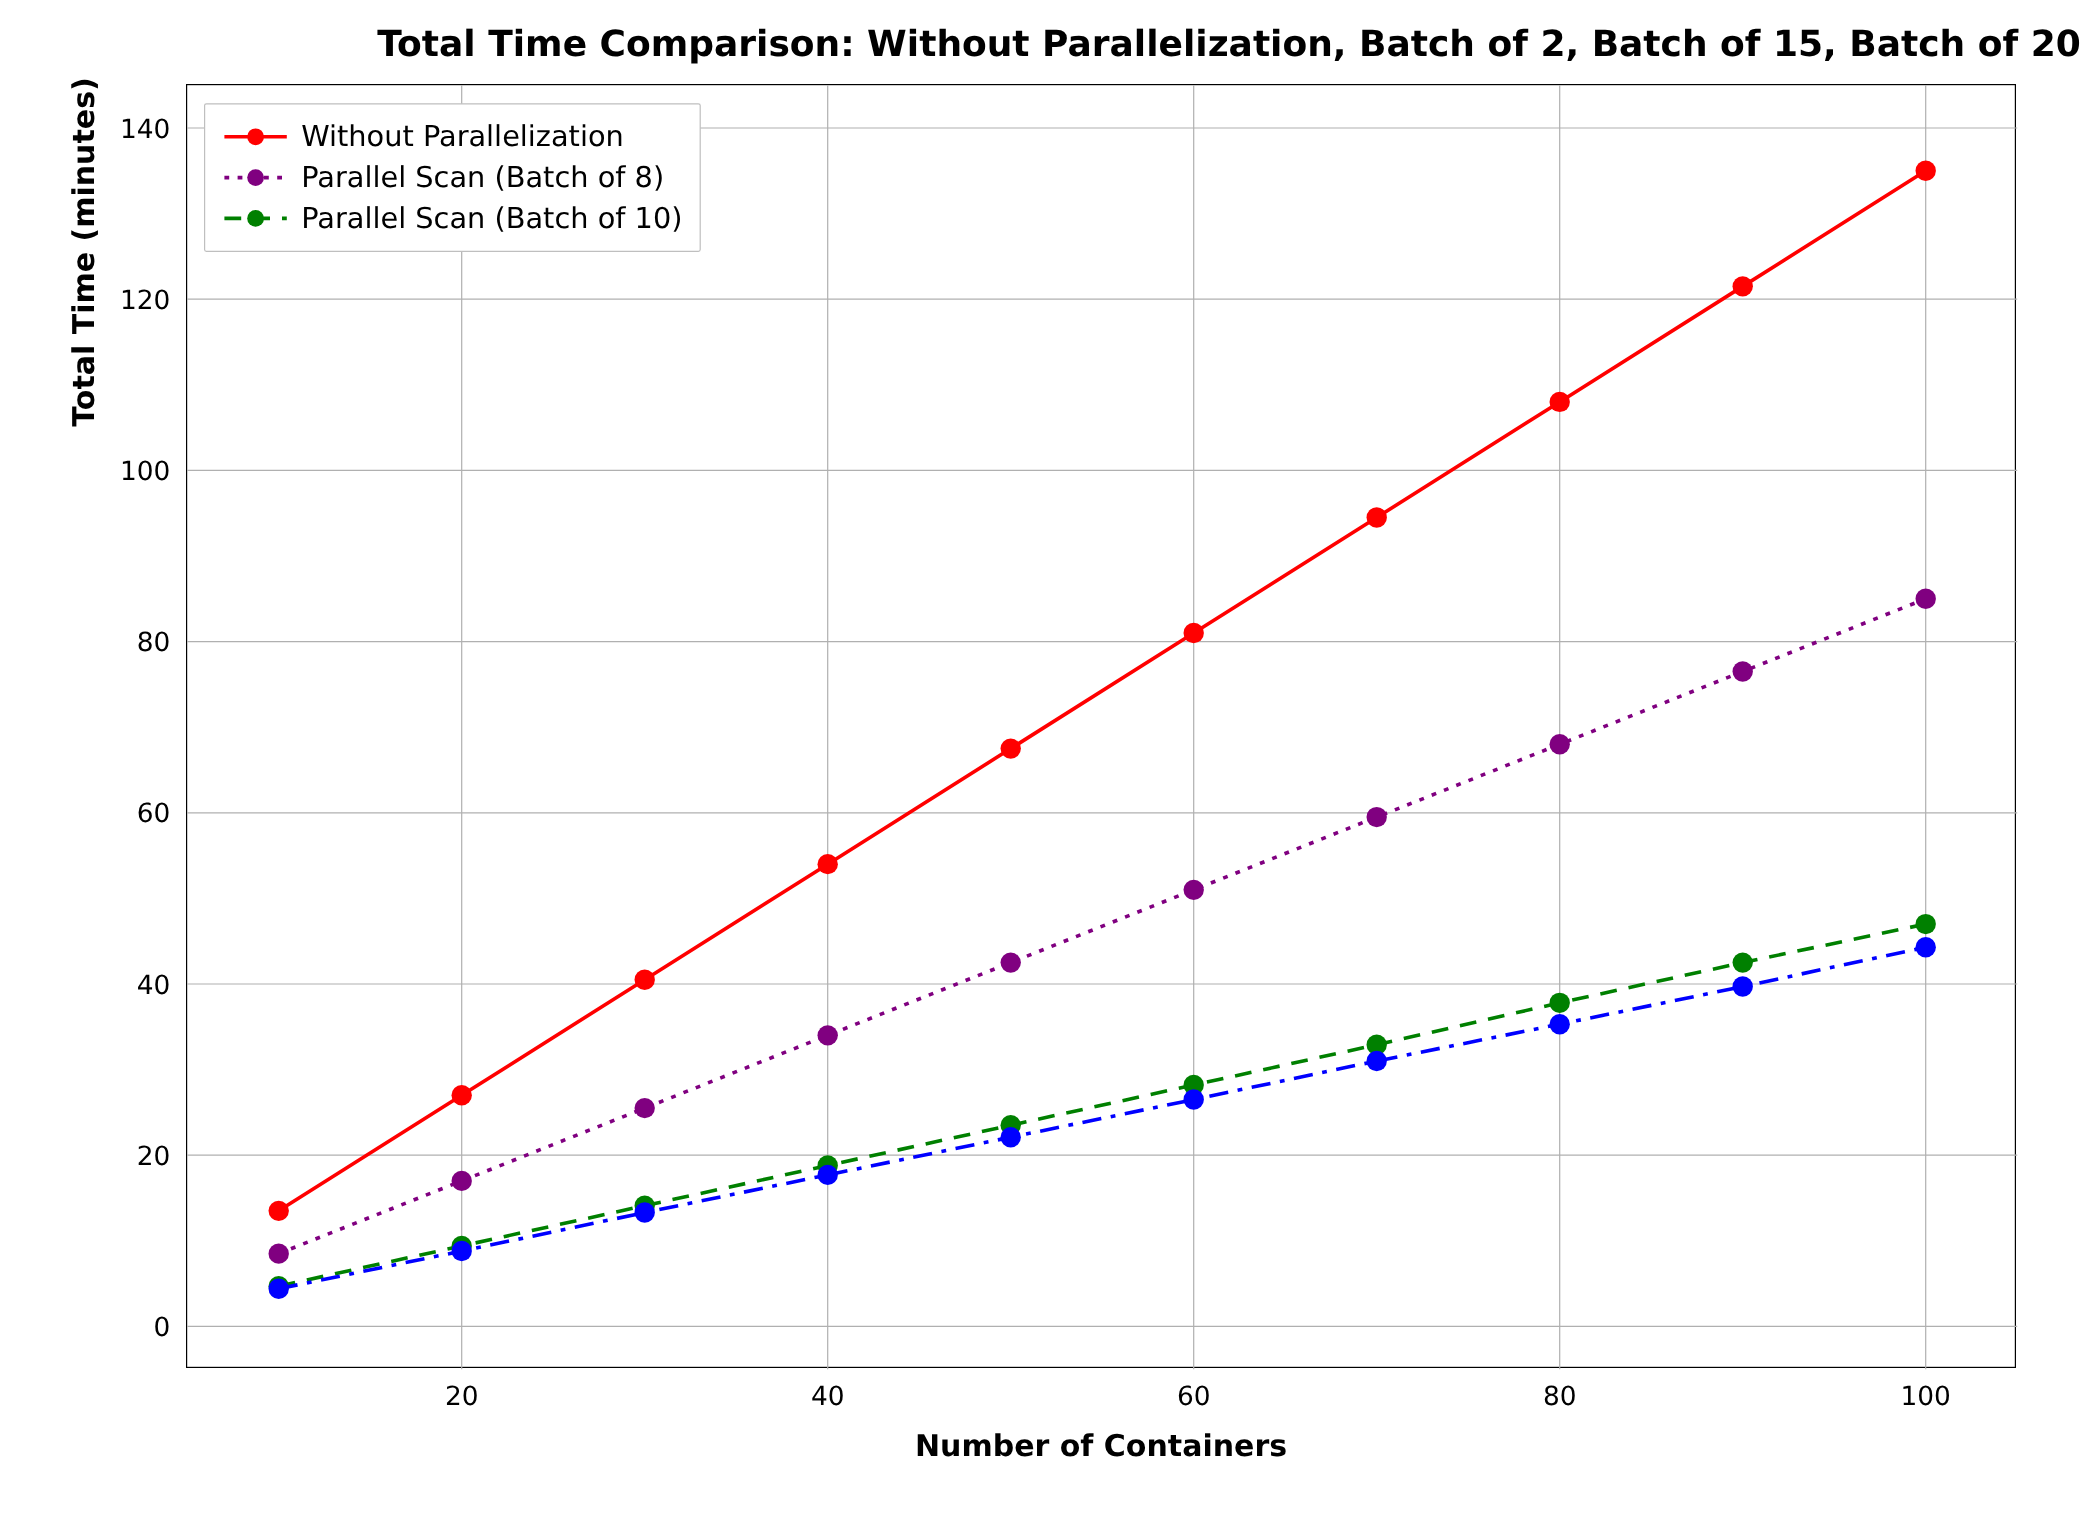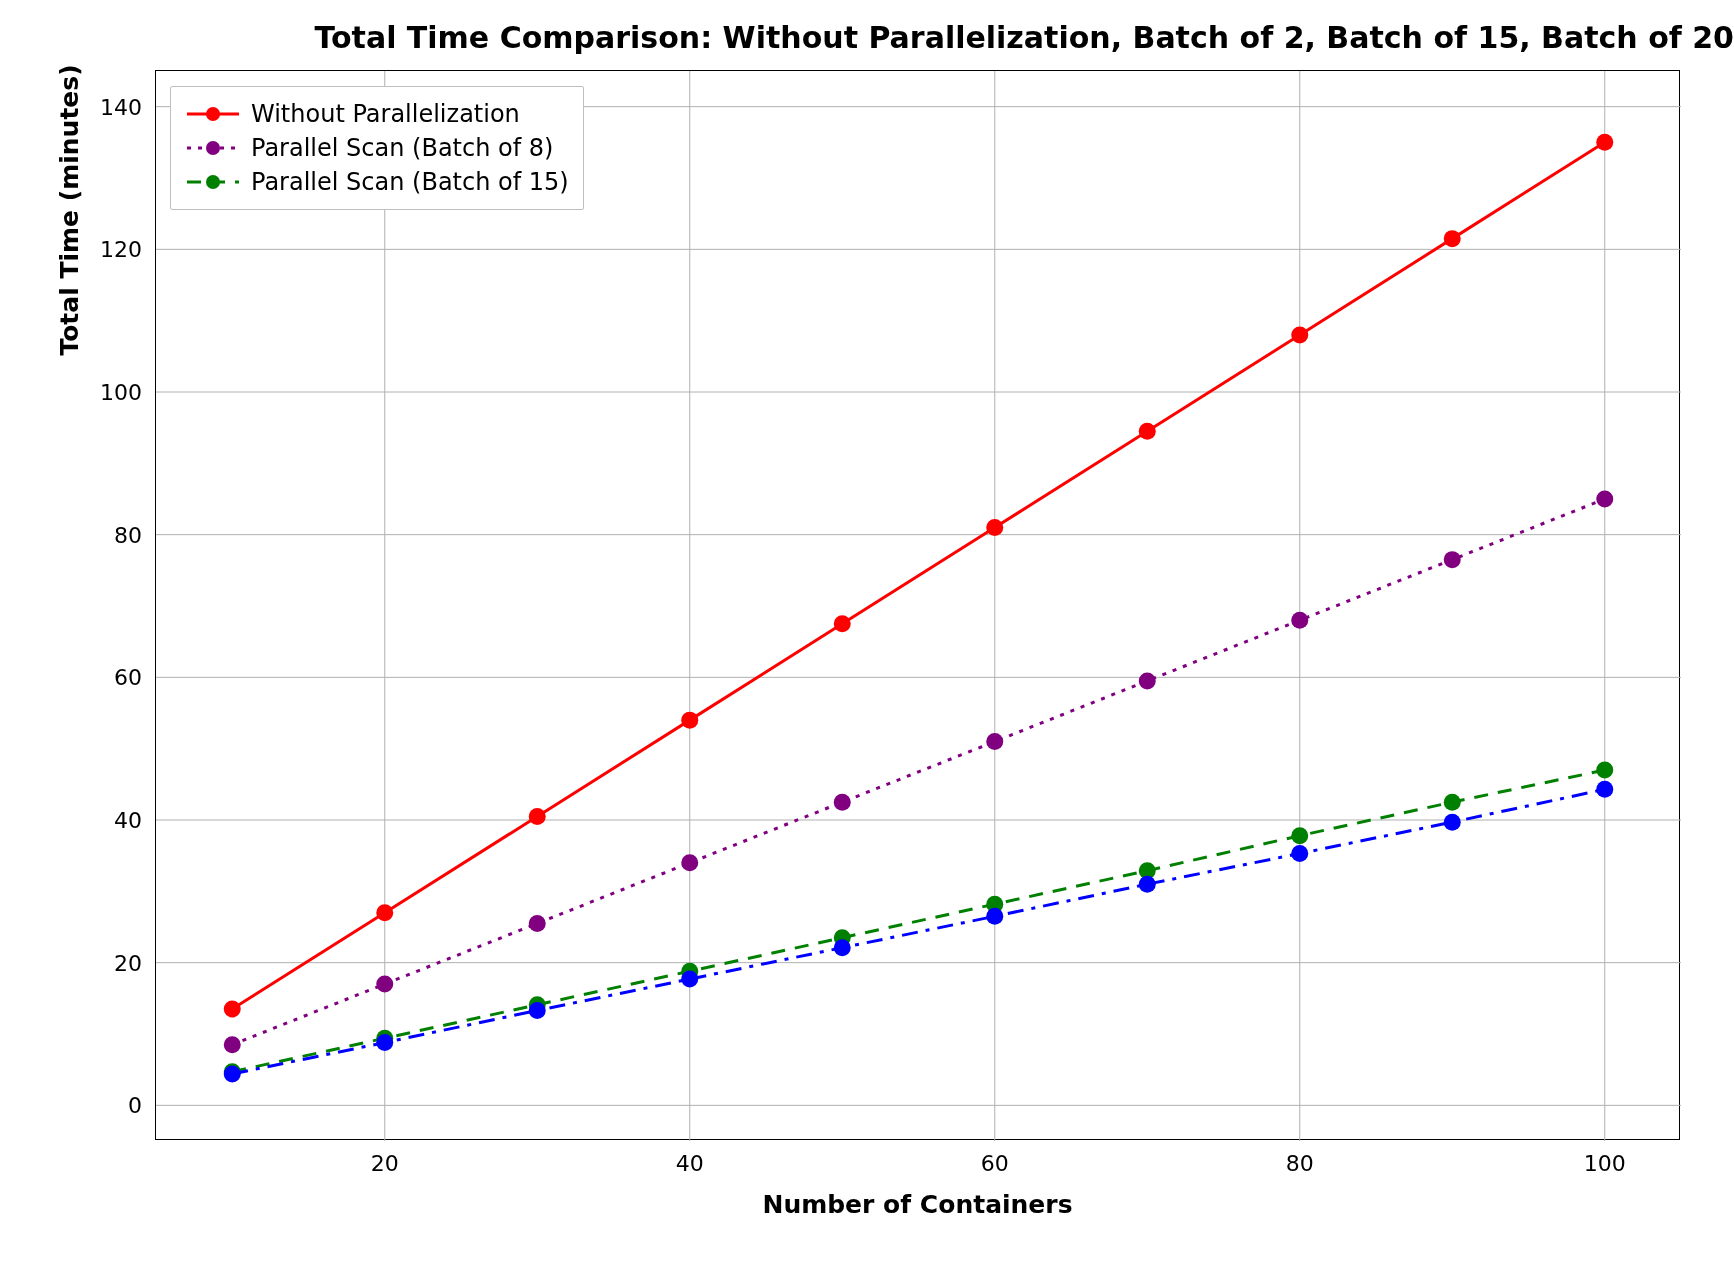--- a/index.html
+++ b/index.html
@@ -212,17 +212,17 @@
         </div>
         <span class="legend-label">Parallel Scan (Batch of 8)</span>
       </div>
       <div class="legend-row">
         <div class="legend-swatch">
           <svg width="56" height="20">
             <line x1="2" y1="10" x2="54" y2="10" stroke="#008000" stroke-width="3" stroke-dasharray="14 10"></line>
             <circle cx="28" cy="10" r="7" fill="#008000"></circle>
           </svg>
         </div>
-        <span class="legend-label">Parallel Scan (Batch of 15)</span>
+        <span class="legend-label">Parallel Scan (Batch of 10)</span>
       </div>
     </div>
 
 </div>
 
 </body></html>

